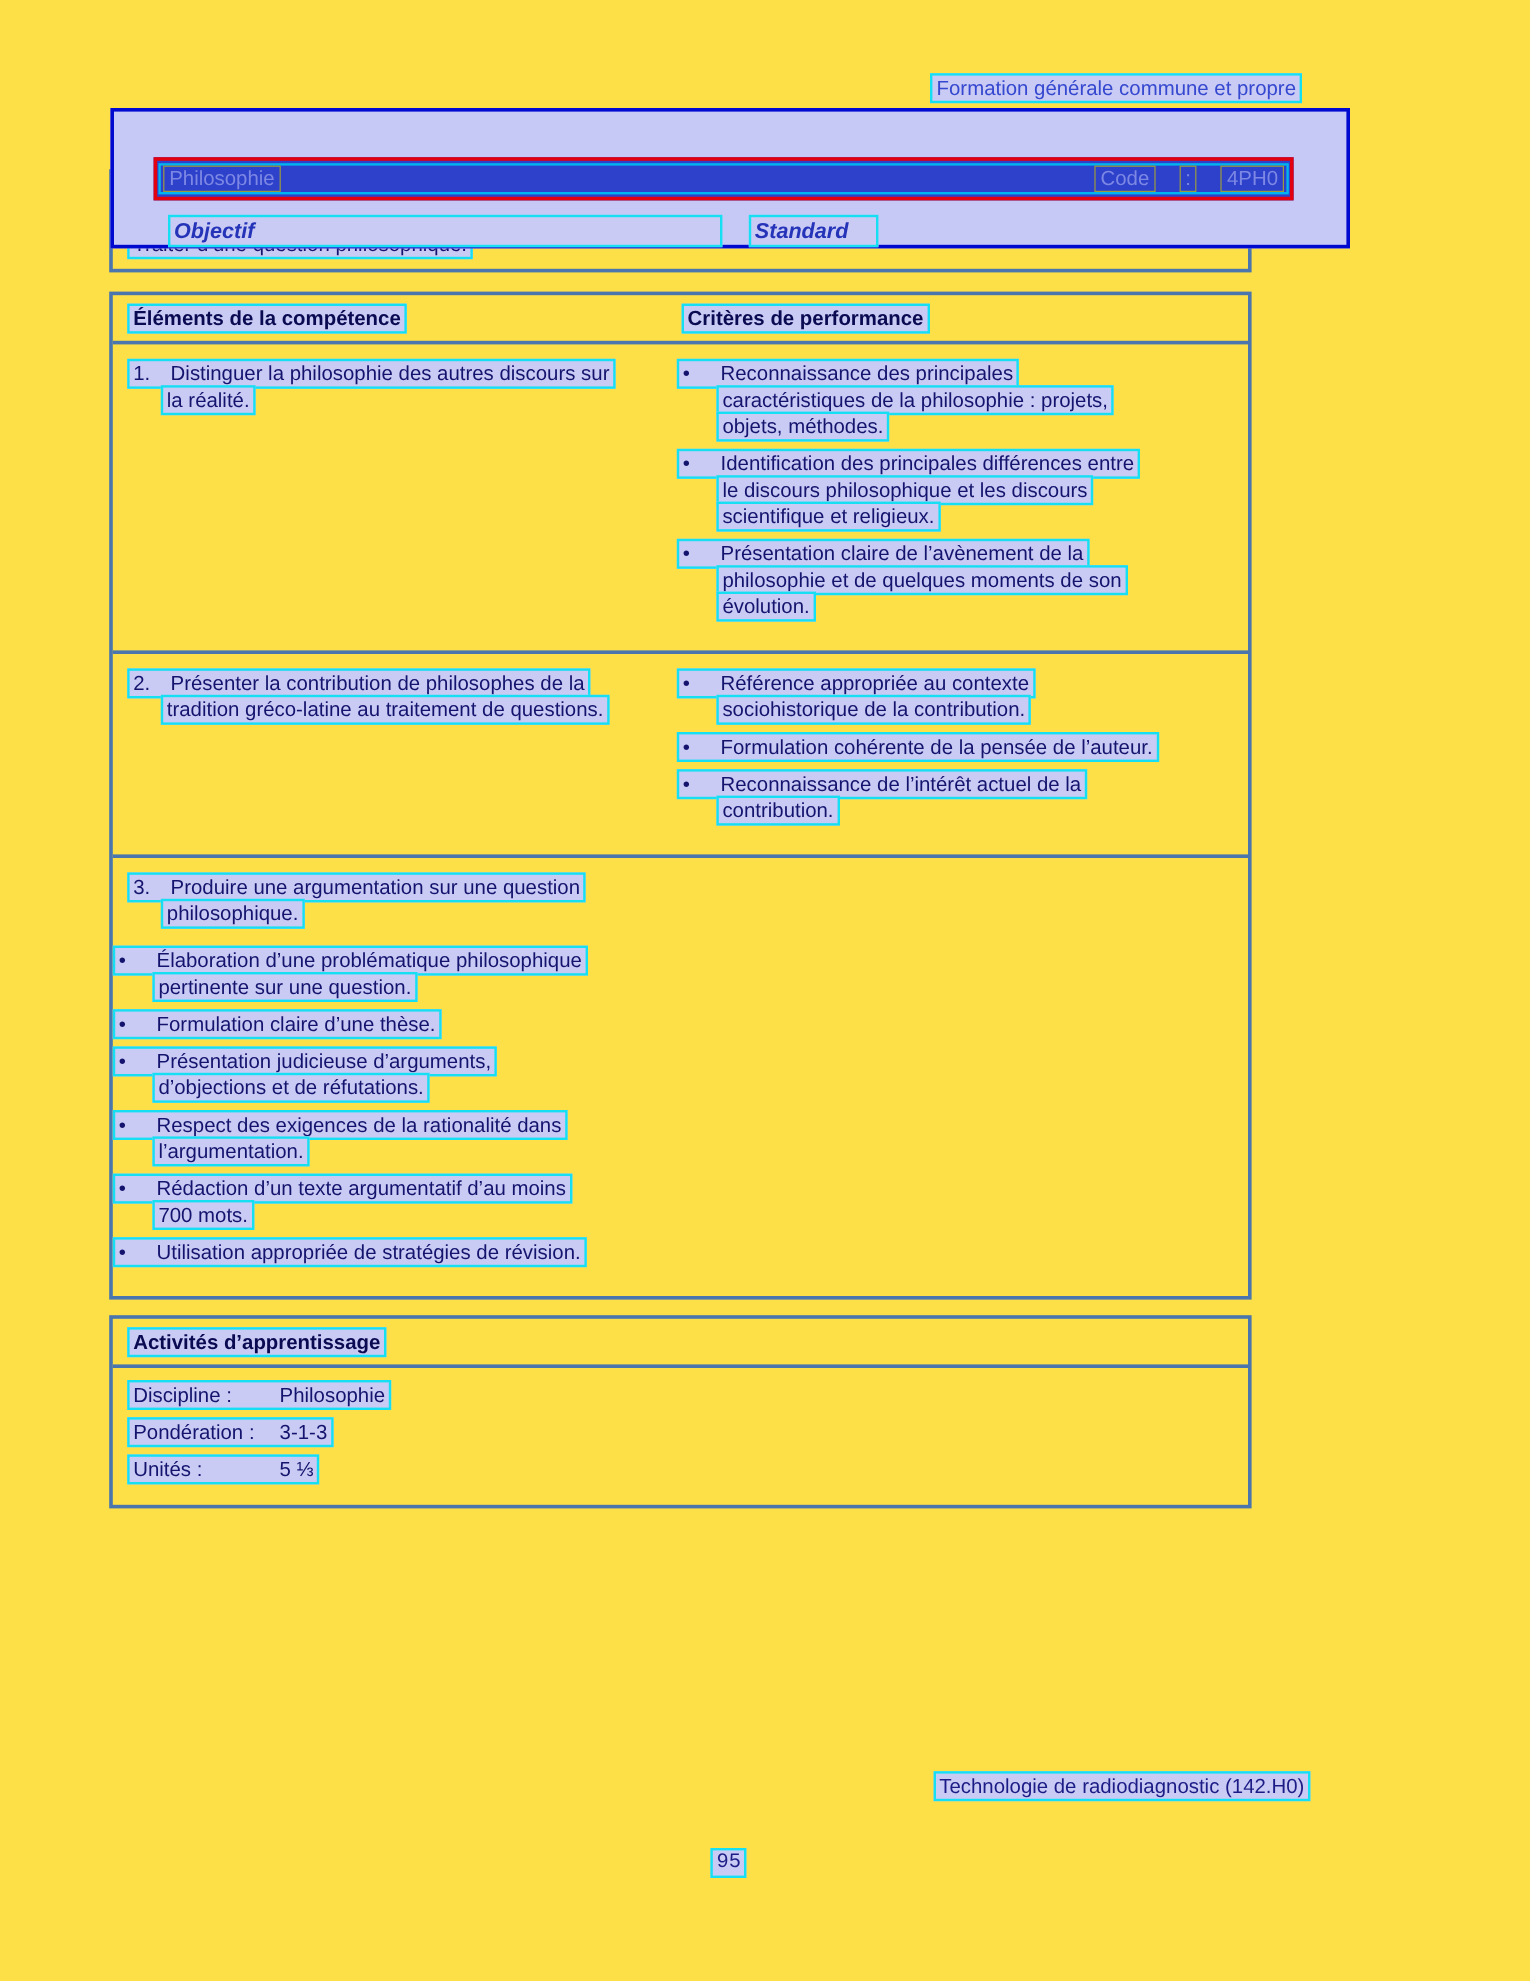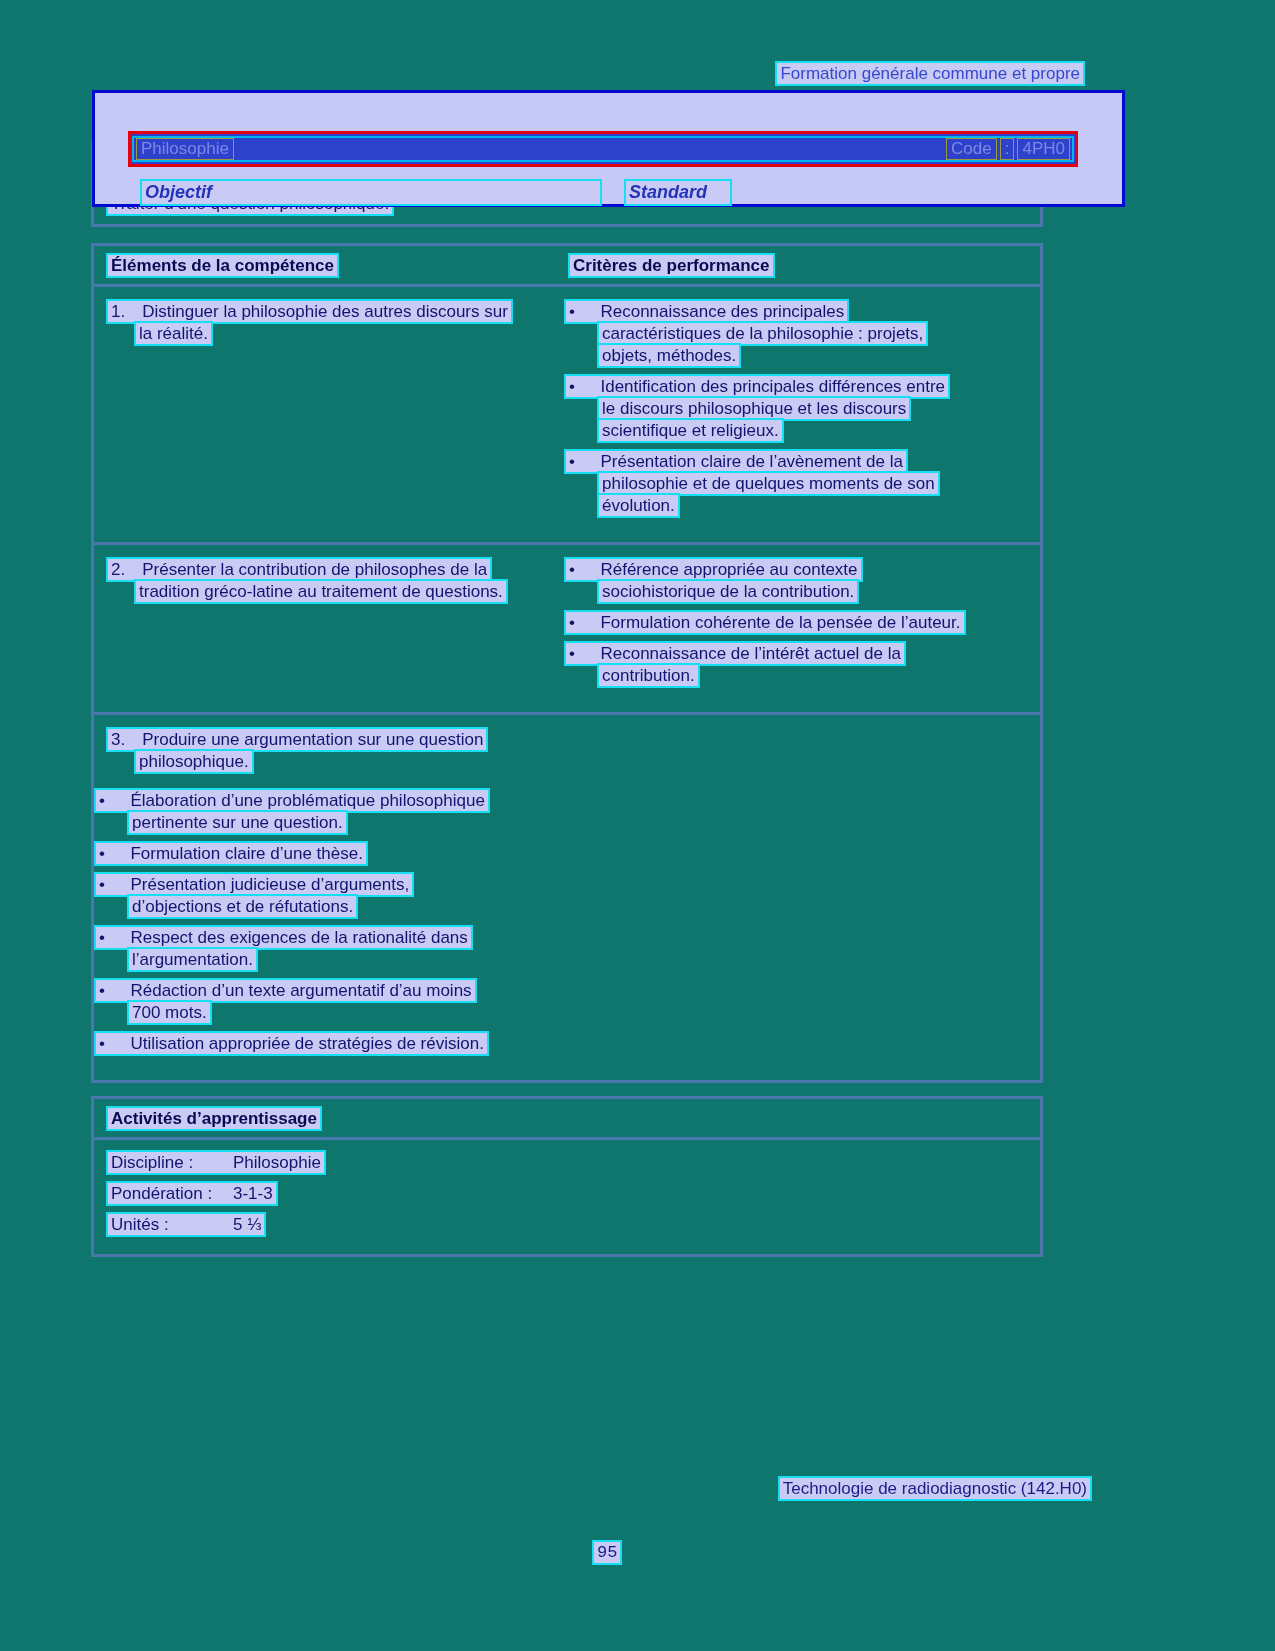--- a/index.html
+++ b/index.html
@@ -1,19 +1,19 @@
 <!DOCTYPE html>
 <html><head>
 <meta charset="utf-8">
 <style>
   html,body{margin:0;padding:0;background:#ffffff;}
   .page{
     position:relative;
     width:1275px;height:1651px;
-    background:#0f766e;
+    background:#fde047;
     font-family:"Liberation Sans","DejaVu Sans",sans-serif;
     color:#14146e;
     overflow:hidden;
   }
   
   .hl{
     background:#c9cbf4;
     border:2px solid #16dff4;
     padding:1px 3px;
     box-decoration-break:clone;
@@ -43,21 +43,21 @@
     display:flex;align-items:center;
   }
   .title-bar-inner{
     flex:1;margin:0 1px;
     border:2px solid #00b4f0;
     display:flex;align-items:center;justify-content:space-between;
     height:22px;padding:0 2px;
     color:#7d88e4;font-size:17px;
   }
   .ocr-box{border:1px solid #9b9b3d;padding:0 4px;white-space:pre;}
-  .code-group{display:flex;align-items:center;gap:3px;}
+  .code-group{display:flex;align-items:center;gap:20px;}
   .obj-std-row{
     position:absolute;left:45px;top:86px;width:960px;
     font-size:18px;font-weight:bold;font-style:italic;color:#2533b8;
   }
   .obj-hl{display:inline-block;width:452px;}
   .std-hl{display:inline-block;width:98px;margin-left:22px;}
 
   
   .tbl{
     margin-left:91px;width:952px;

